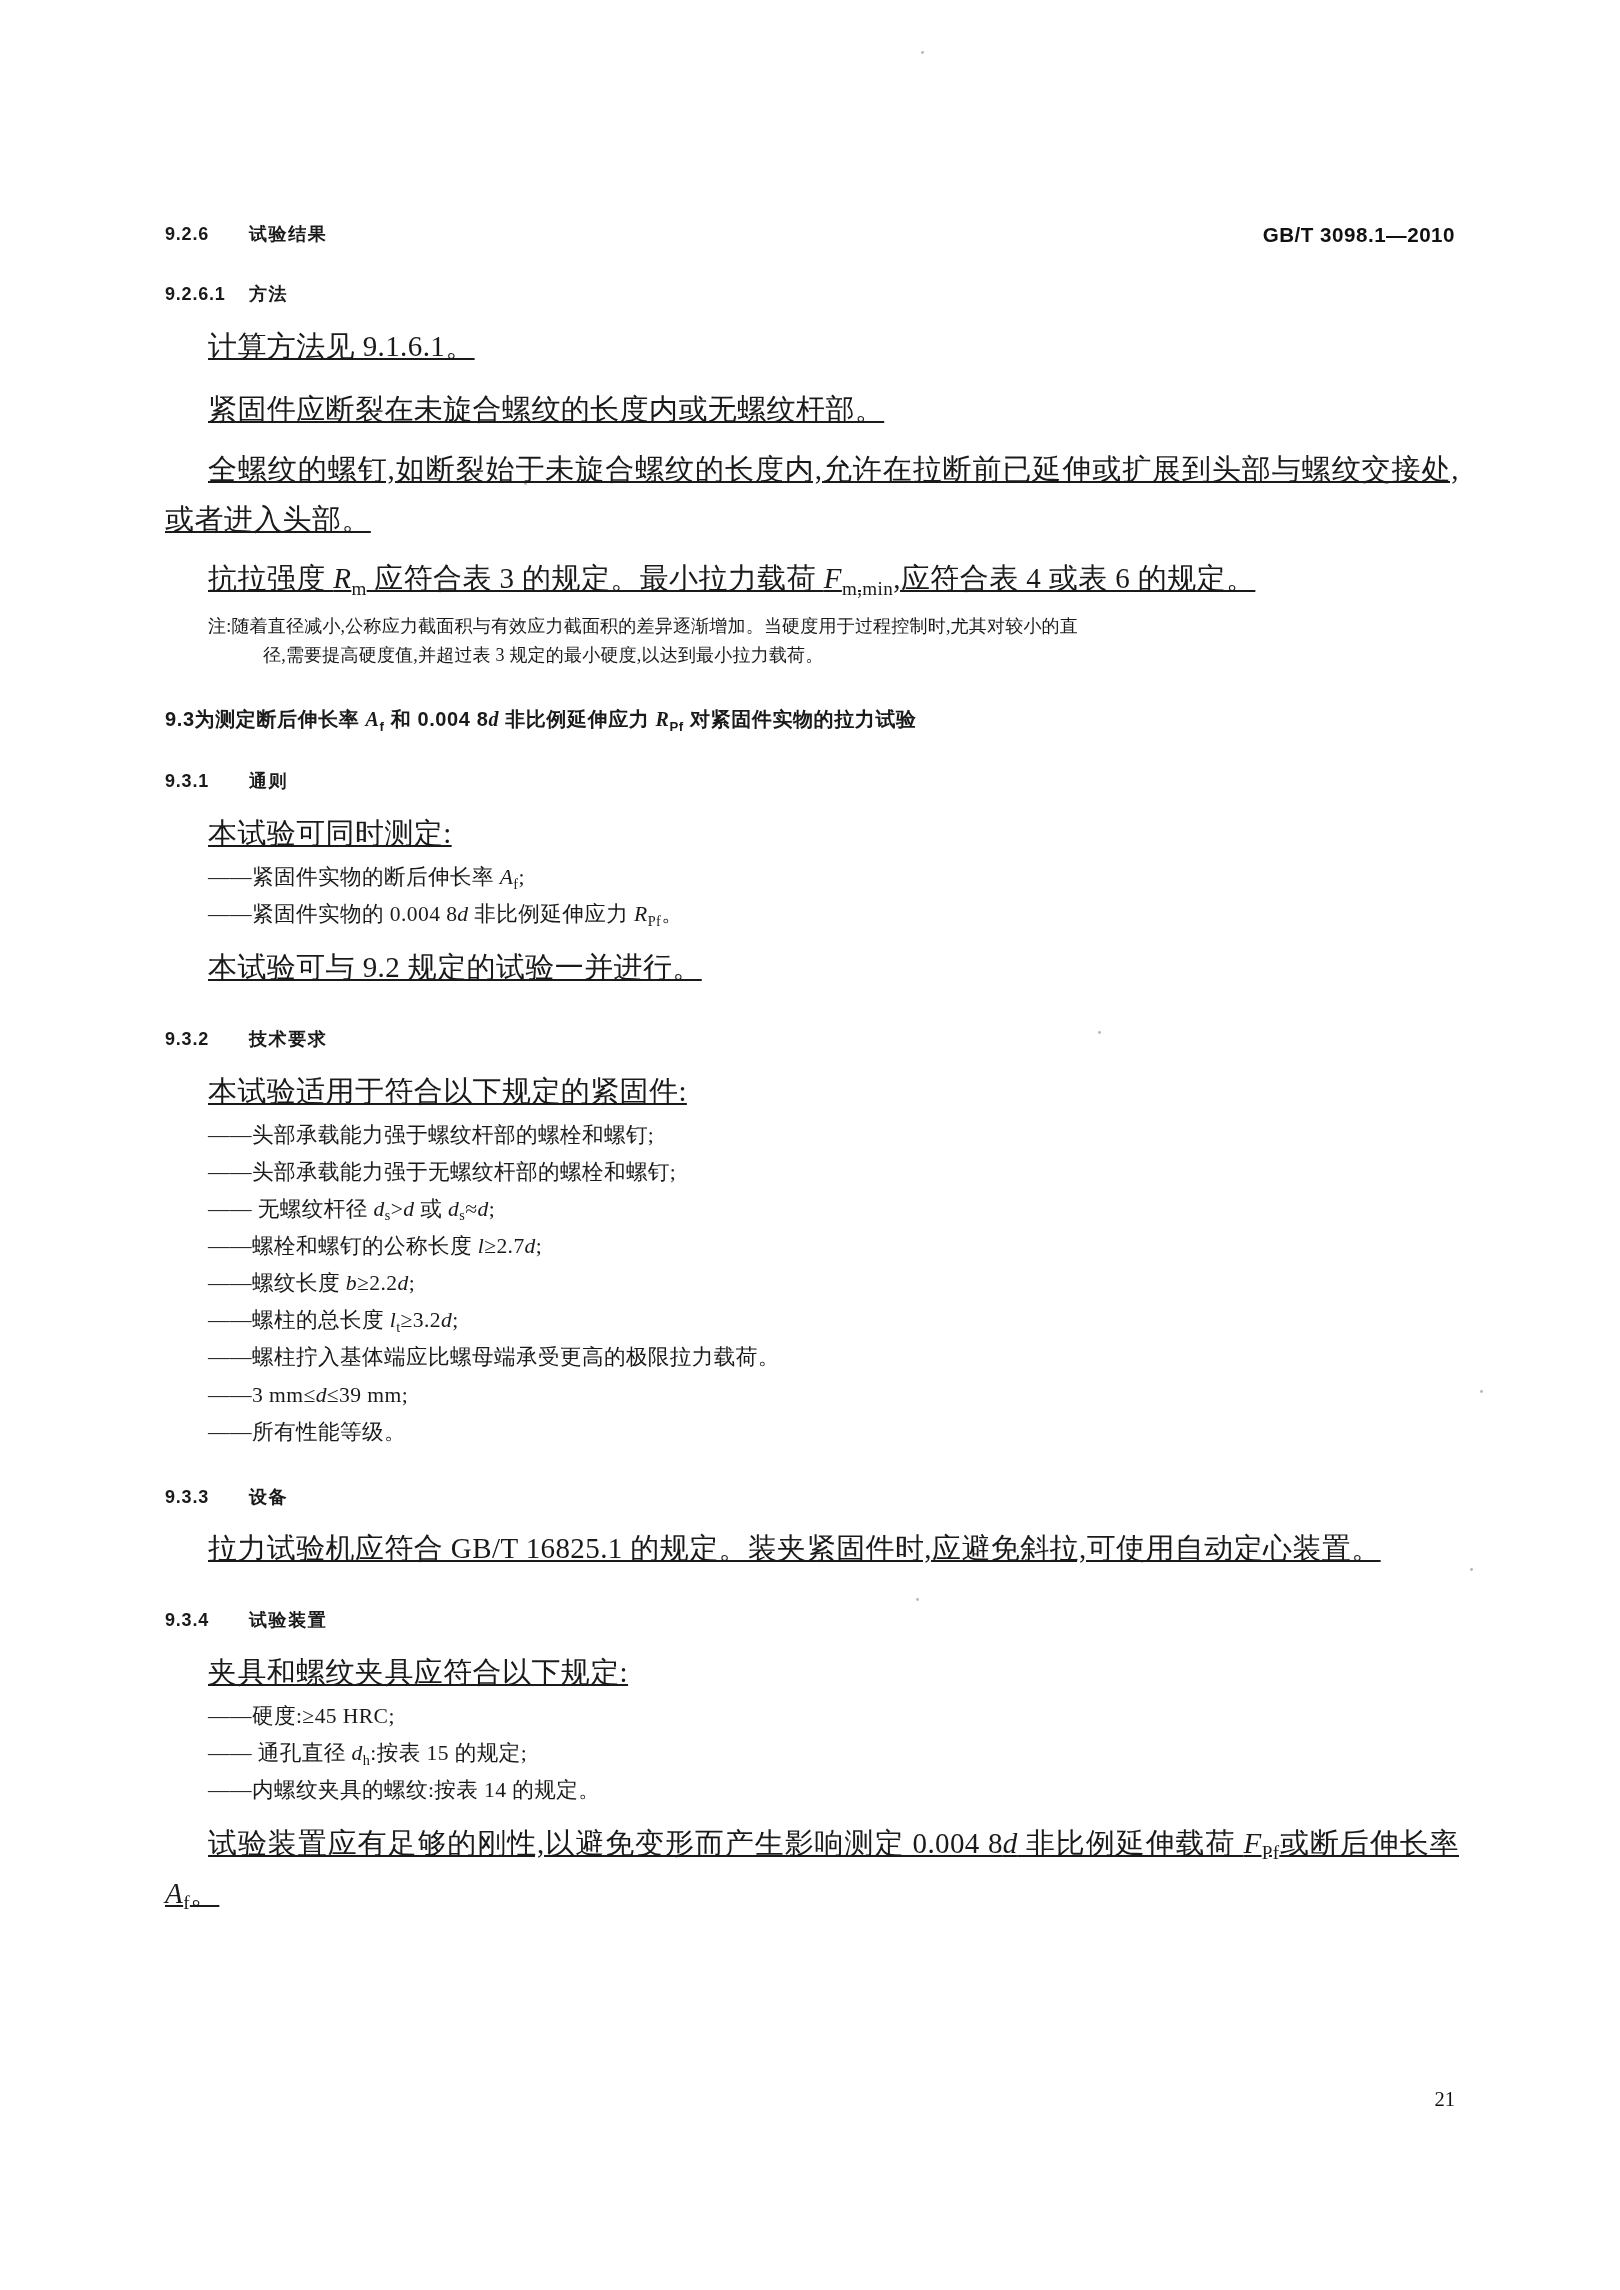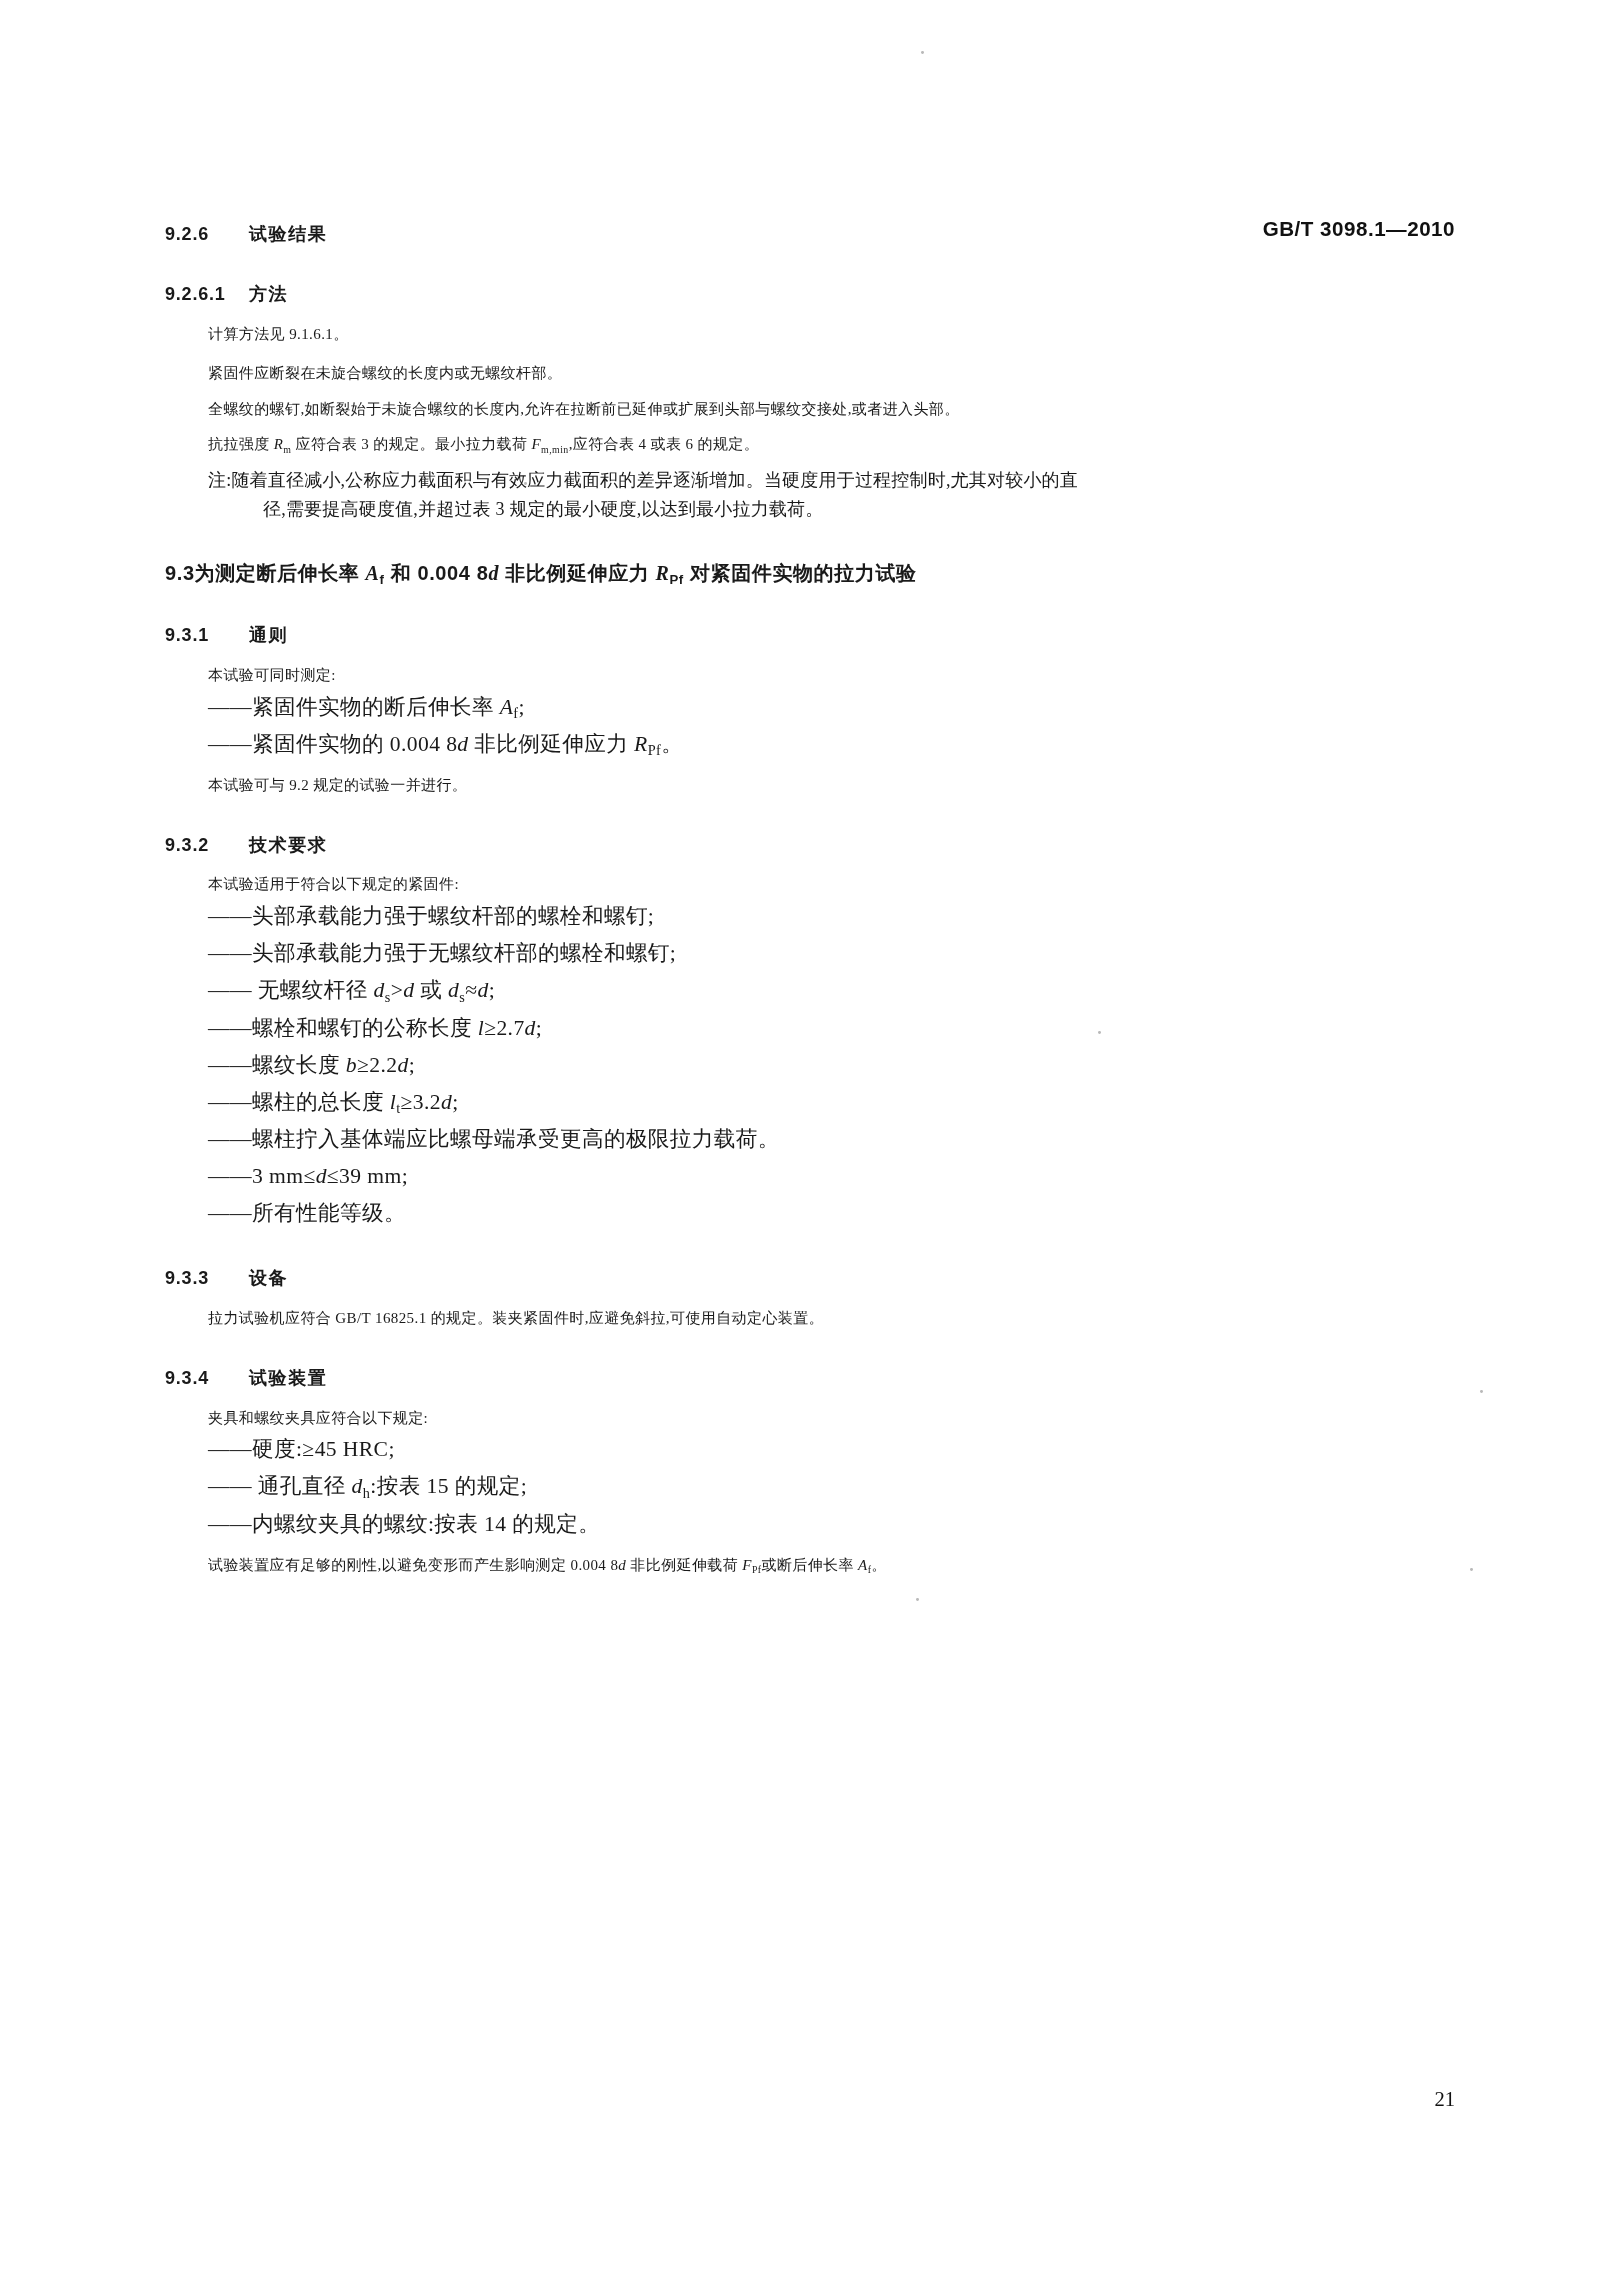--- a/index.html
+++ b/index.html
@@ -19,21 +19,21 @@
   }
   .content {
     position: absolute;
     left: 165px;
     top: 221px;
     width: 1294px;
   }
   .std-header {
     position: absolute;
     right: 165px;
-    top: 217px;
+    top: 223px;
     font-family: "Liberation Sans", sans-serif;
     font-weight: bold;
     font-size: 20.6px;
     letter-spacing: 0.5px;
     color: #111;
   }
   .page-number {
     position: absolute;
     right: 165px;
     top: 2088px;
@@ -61,26 +61,27 @@
   }
   .h-inline {
     font-family: "Liberation Sans", sans-serif;
     font-weight: bold;
     font-size: 20px;
     margin-top: 33px;
     line-height: 1.6;
     letter-spacing: 0.6px;
   }
   .para {
-    font-size: 15px;
+    font-size: 29px;
     line-height: 1.72;
     text-indent: 43px;
     margin: 9.8px 0 0 0;
     letter-spacing: 0.4px;
     text-align: justify;
+    text-decoration: underline;
   }
   .para.first {
     margin-top: 13.7px;
   }
   .dash {
     font-size: 21.6px;
     line-height: 1.72;
     margin: 0;
     padding-left: 43px;
     letter-spacing: 0.4px;

